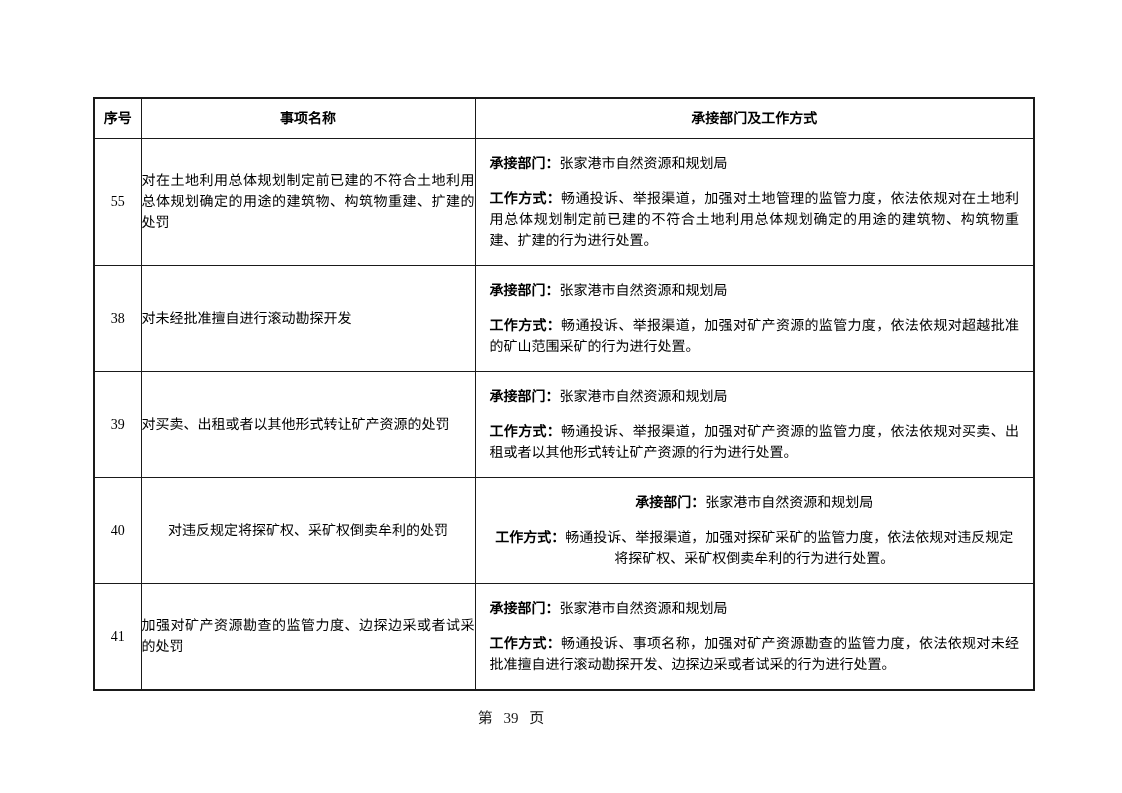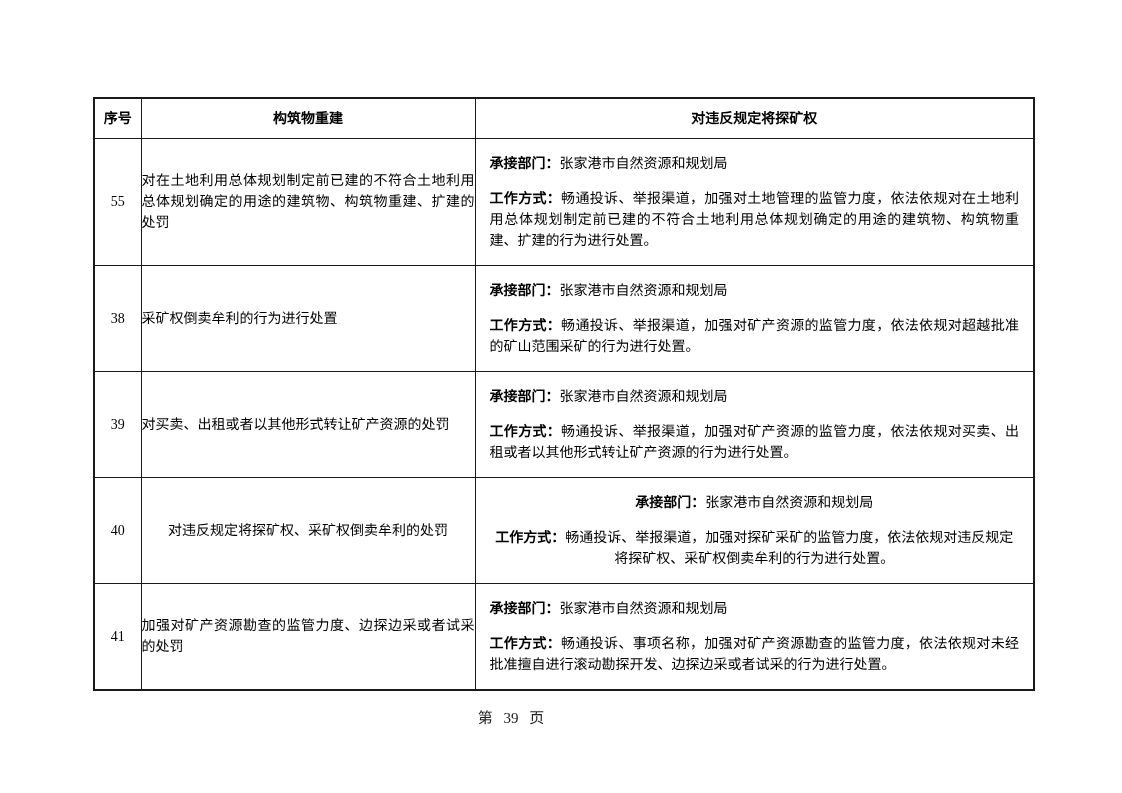--- a/index.html
+++ b/index.html
@@ -99,39 +99,39 @@
   <div class="table-wrap">
     <table class="doc-table">
       <colgroup>
         <col class="c1">
         <col class="c2">
         <col class="c3">
       </colgroup>
       <thead>
         <tr>
           <th>序号</th>
-          <th>构筑物重建</th>
-          <th>对违反规定将探矿权</th>
+          <th>事项名称</th>
+          <th>承接部门及工作方式</th>
         </tr>
       </thead>
       <tbody id="table-body">
   <tr>
     <td class="cell-no">55</td>
     <td class="cell-name">对在土地利用总体规划制定前已建的不符合土地利用总体规划确定的用途的建筑物、构筑物重建、扩建的处罚</td>
     <td class="cell-detail">
       <div class="detail-block">
         <p><span class="lbl">承接部门：</span><span>张家港市自然资源和规划局</span></p>
         <p><span class="lbl">工作方式：</span><span>畅通投诉、举报渠道，加强对土地管理的监管力度，依法依规对在土地利用总体规划制定前已建的不符合土地利用总体规划确定的用途的建筑物、构筑物重建、扩建的行为进行处置。</span></p>
       </div>
     </td>
   </tr>
 
   <tr>
     <td class="cell-no">38</td>
-    <td class="cell-name">采矿权倒卖牟利的行为进行处置</td>
+    <td class="cell-name">对未经批准擅自进行滚动勘探开发</td>
     <td class="cell-detail">
       <div class="detail-block">
         <p><span class="lbl">承接部门：</span><span>张家港市自然资源和规划局</span></p>
         <p><span class="lbl">工作方式：</span><span>畅通投诉、举报渠道，加强对矿产资源的监管力度，依法依规对超越批准的矿山范围采矿的行为进行处置。</span></p>
       </div>
     </td>
   </tr>
 
   <tr>
     <td class="cell-no">39</td>

